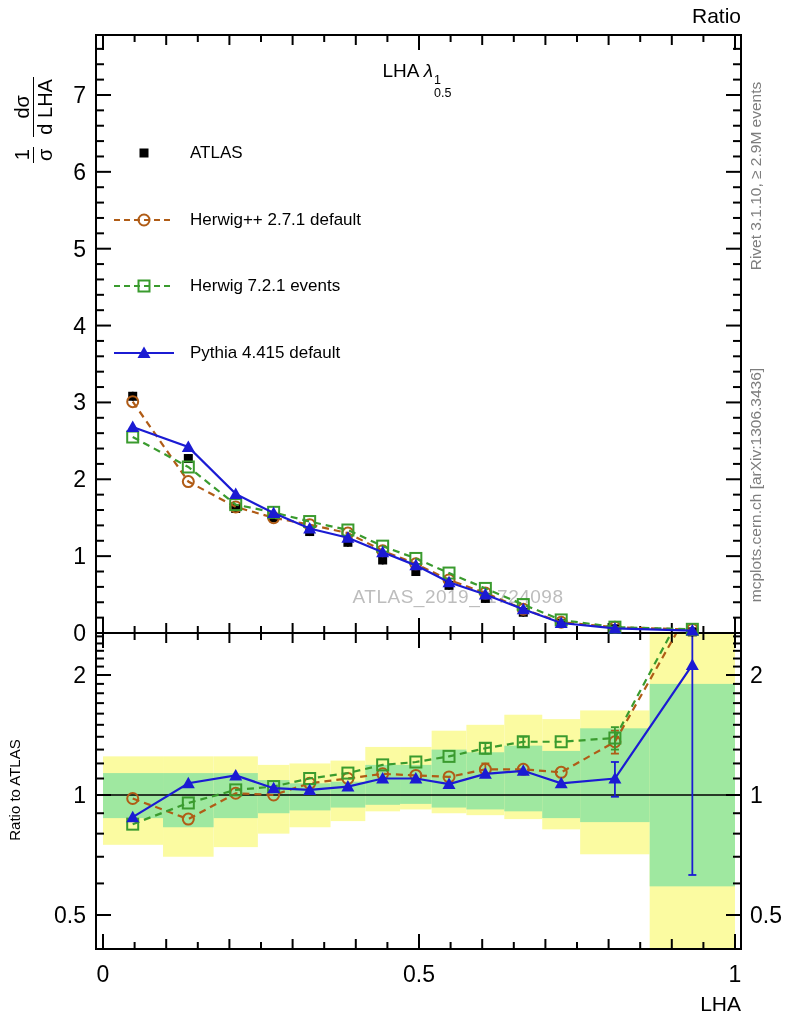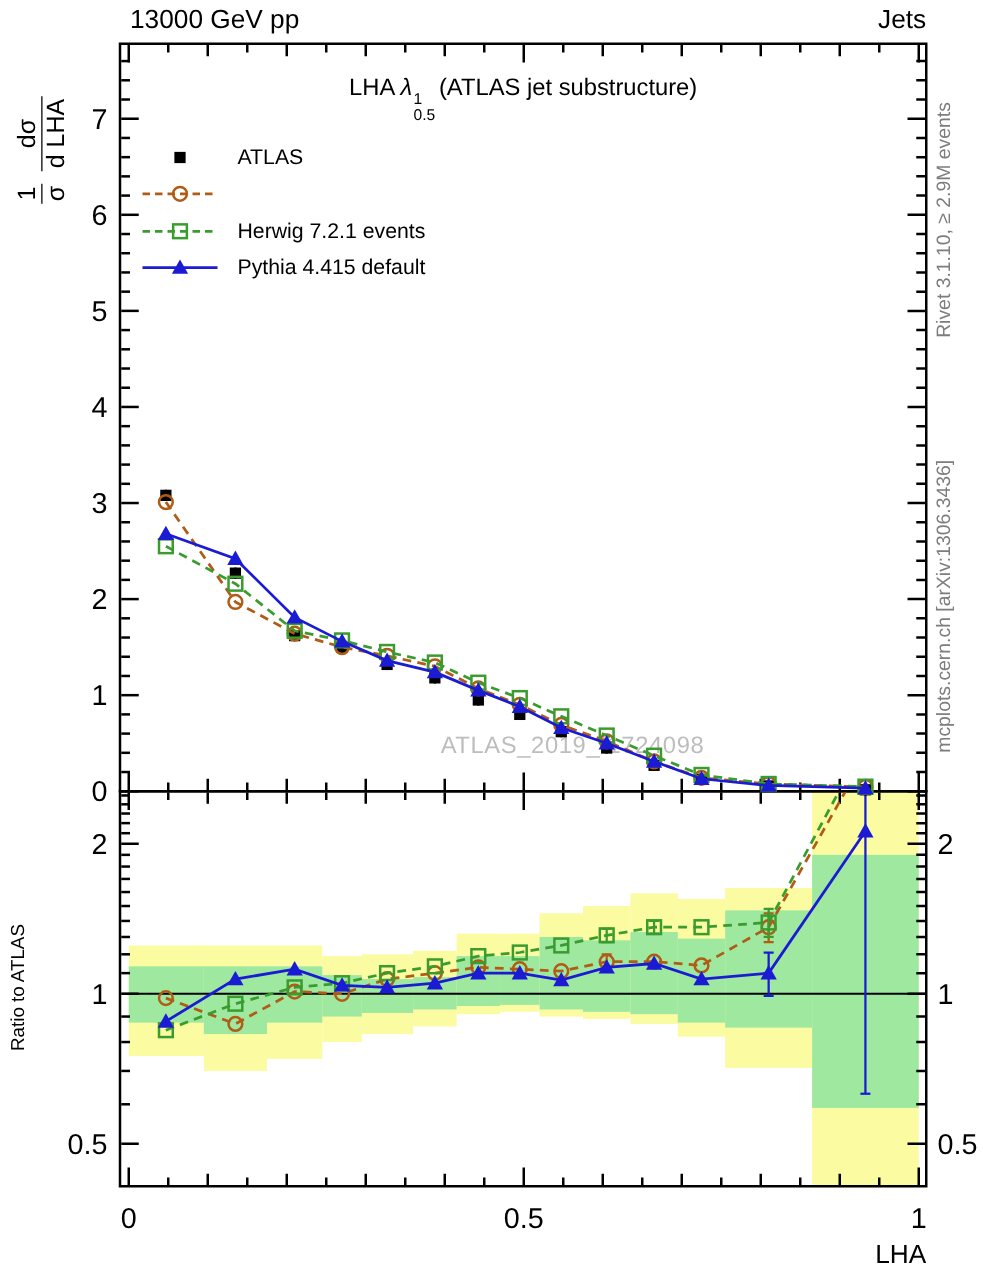--- a/index.html
+++ b/index.html
@@ -10,21 +10,21 @@
   .overlay{position:absolute;z-index:3;white-space:nowrap;}
   .hdr{font-size:21px;top:4px;}
   .hdr-l{left:104px;}
   .hdr-r{right:45px;}
   .title{left:96px;width:645px;text-align:center;top:60px;font-size:19px;}
   .title .sym{font-style:italic;}
   .ss{display:inline-flex;flex-direction:column;align-items:flex-start;font-size:12.5px;
       line-height:1.05;vertical-align:-7px;margin:0 3px 0 1px;}
   .wm{z-index:1;left:308px;top:586px;width:300px;text-align:center;font-size:19px;color:#bdbdbd;letter-spacing:.5px;}
   .legend{left:112px;top:106px;z-index:3;position:absolute;}
-  .legend .row{display:flex;align-items:flex-end;height:29.5px;font-size:17px;}
+  .legend .row{display:flex;align-items:flex-start;height:29.5px;font-size:17px;margin-top:37px;}
   .legend .row svg{margin-right:14px;}
   .vert{transform:rotate(-90deg);text-align:center;}
   .ylab-main{left:-52px;top:94px;width:170px;height:52px;font-size:20px;
              display:flex;align-items:center;justify-content:center;}
   .frac{display:inline-flex;flex-direction:column;align-items:center;line-height:1.1;margin:0 5px;}
   .frac .den{border-top:1.5px solid #000;padding:0 2px;}
   .ylab-ratio{left:-39px;top:780px;width:110px;height:20px;font-size:15px;}
   .note{color:#7d7d7d;font-size:15.5px;}
   .note-top{left:621px;top:166px;width:272px;height:20px;}
   .note-bot{left:607px;top:475px;width:300px;height:20px;}
@@ -456,42 +456,42 @@
         <text x="86" y="803" text-anchor="end">1</text>
         <text x="750" y="803" text-anchor="start">1</text>
         <text x="86" y="683.0094437283371" text-anchor="end">2</text>
         <text x="750" y="683.0094437283371" text-anchor="start">2</text>
         <text x="103" y="982" text-anchor="middle">0</text>
         <text x="419" y="982" text-anchor="middle">0.5</text>
         <text x="735" y="982" text-anchor="middle">1</text>
       </g>
     </svg>
 
-  <div class="overlay hdr hdr-l">13000 GeV pp</div>
-  <div class="overlay hdr hdr-r">Jets</div>
+  <div class="overlay hdr hdr-r">Ratio</div>
 
   <div class="overlay title">
     <span>LHA </span><span class="sym">λ</span><span class="ss">
         <span>1</span>
         <span>0.5</span>
-      </span><span>(ATLAS jet substructure)</span>
+      </span>
   </div>
 
   <div class="legend" id="legend">
       <div class="row">
         <svg width="64" height="20">
           <rect x="27.5" y="5.5" width="9" height="9" fill="#000000"></rect>
         </svg>
         <span>ATLAS</span>
       </div>
       <div class="row">
         <svg width="64" height="20">
           <line x1="2" x2="62" y1="10" y2="10" stroke="#b05c16" stroke-width="2.2" stroke-dasharray="6,4"></line>
           <circle cx="32" cy="10" r="5.5" fill="none" stroke="#b05c16" stroke-width="2"></circle>
         </svg>
+        <span>Herwig++ 2.7.1 default</span>
       </div>
       <div class="row">
         <svg width="64" height="20">
           <line x1="2" x2="62" y1="10" y2="10" stroke="#3a9b2e" stroke-width="2.2" stroke-dasharray="6,4"></line>
           <rect x="26.5" y="4.5" width="11" height="11" fill="none" stroke="#3a9b2e" stroke-width="2"></rect>
         </svg>
         <span>Herwig 7.2.1 events</span>
       </div>
       <div class="row">
         <svg width="64" height="20">

